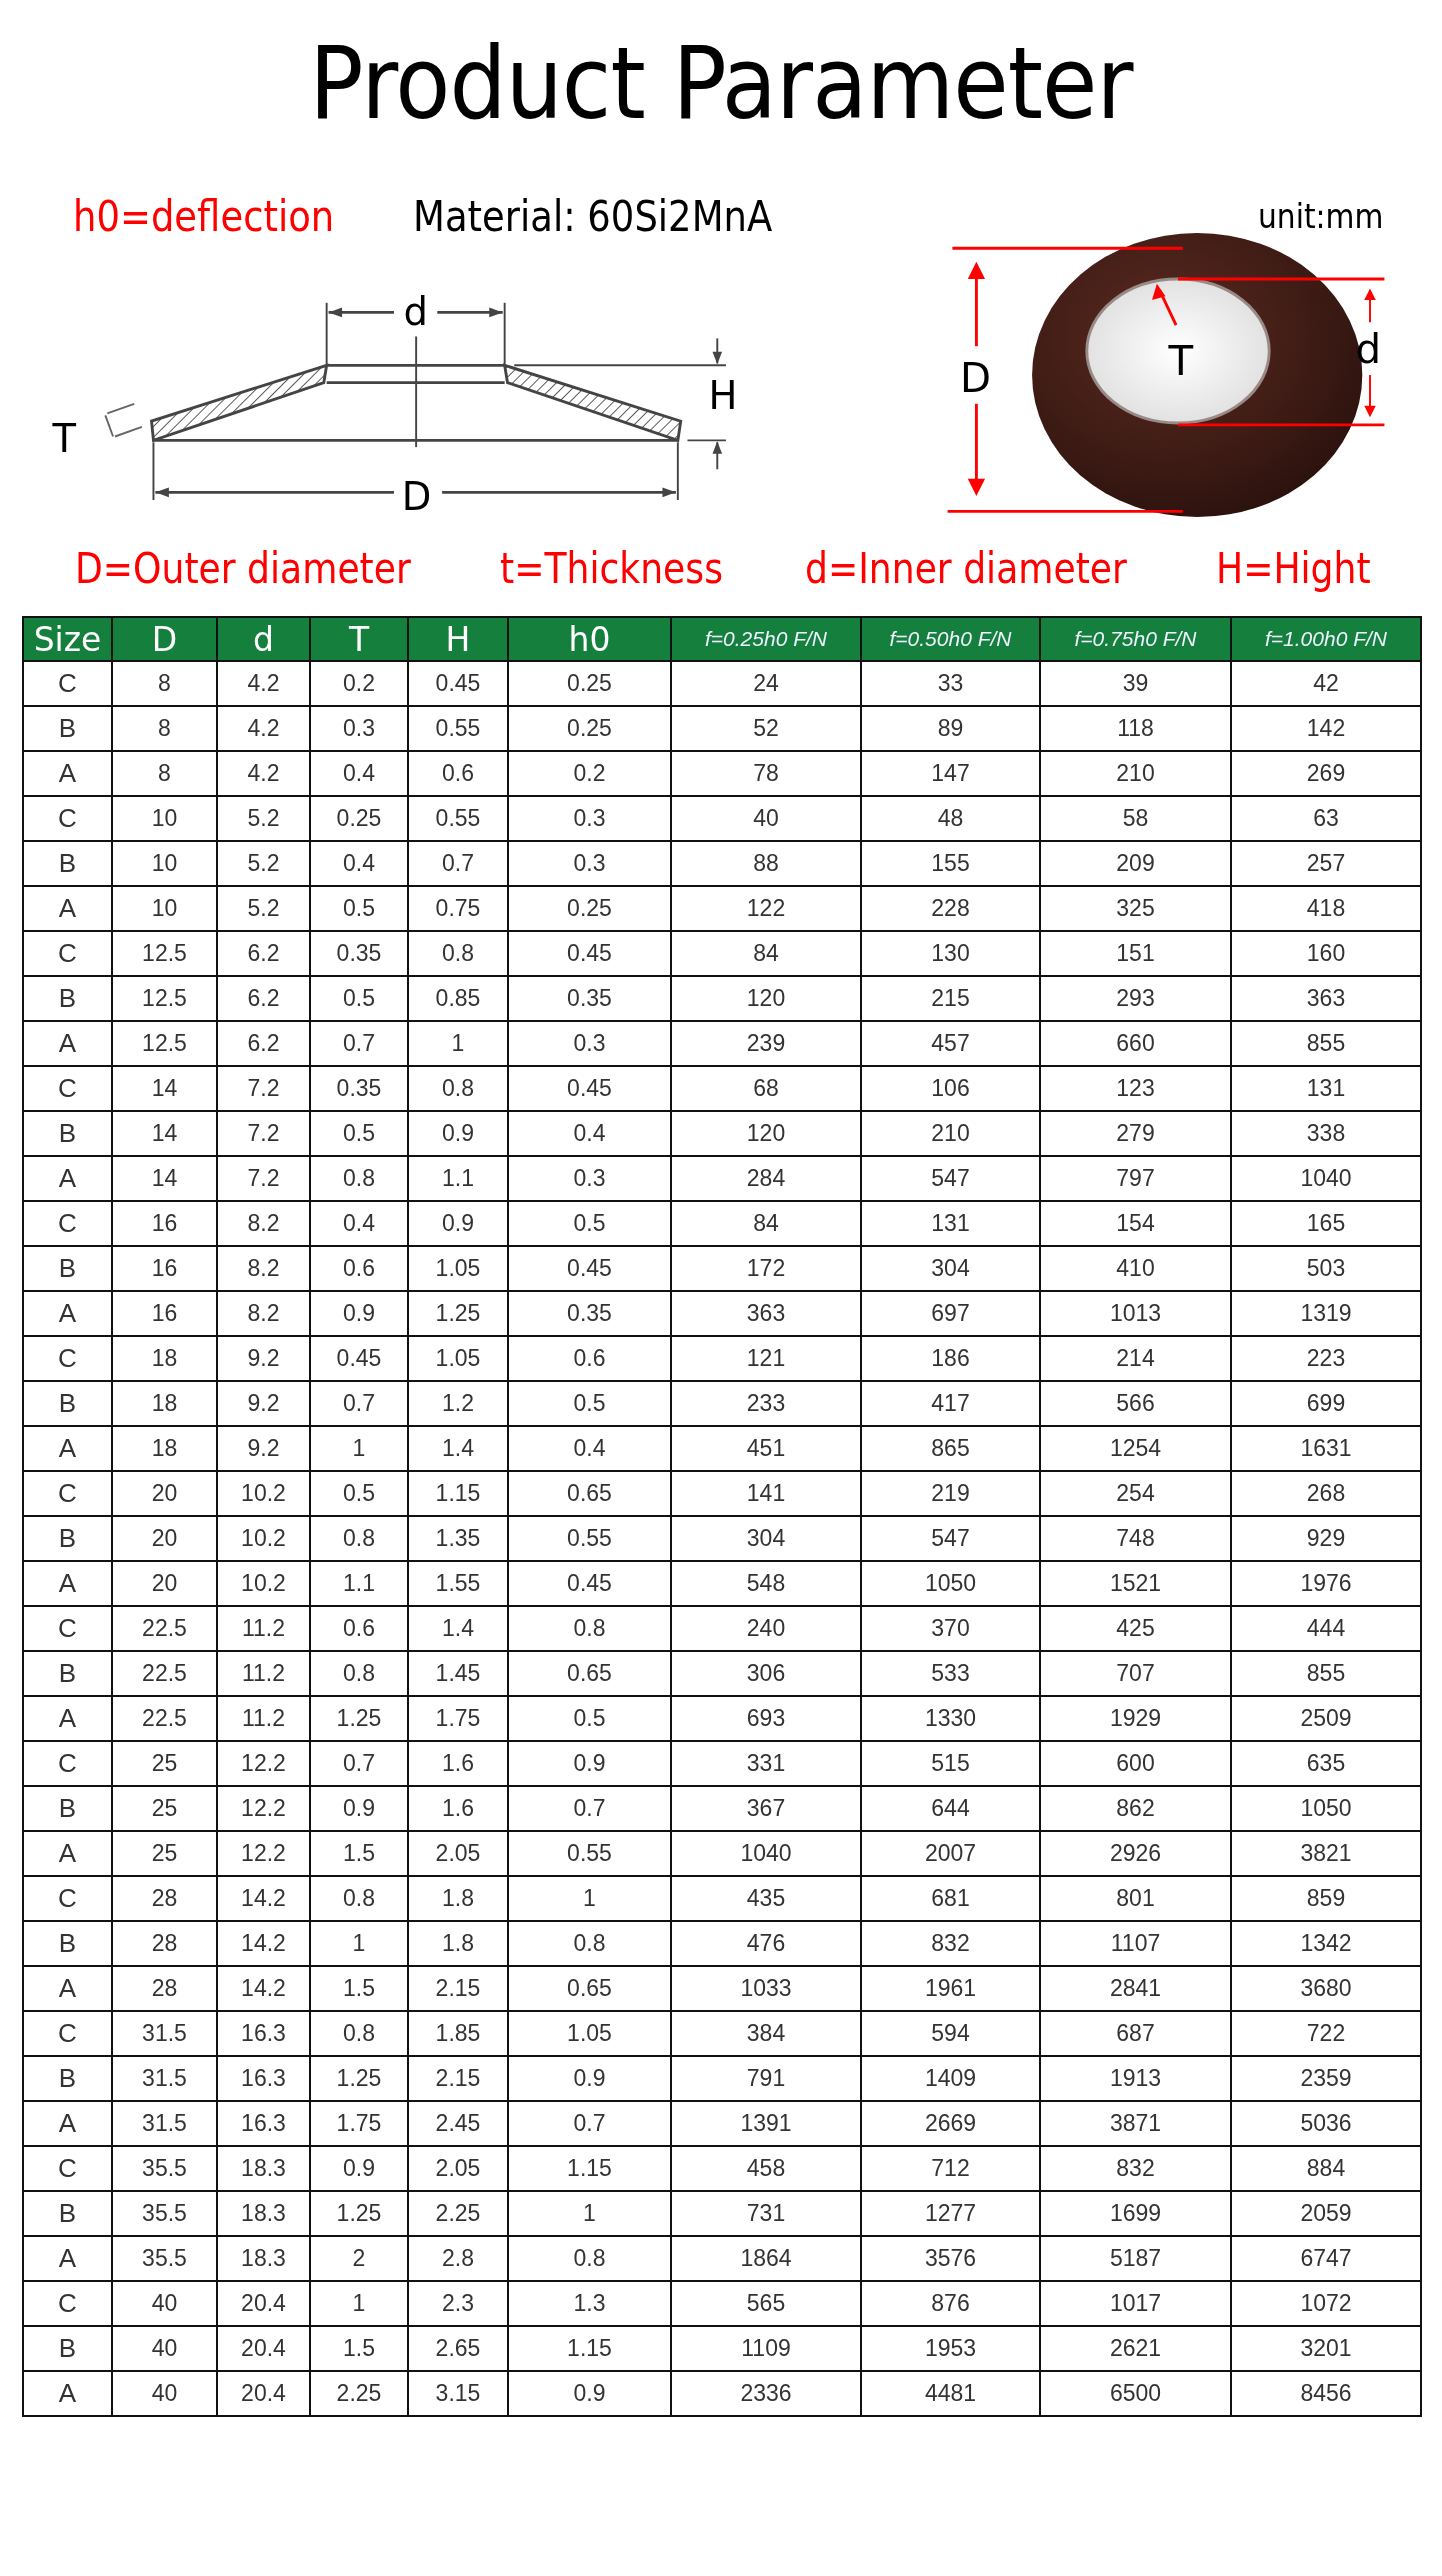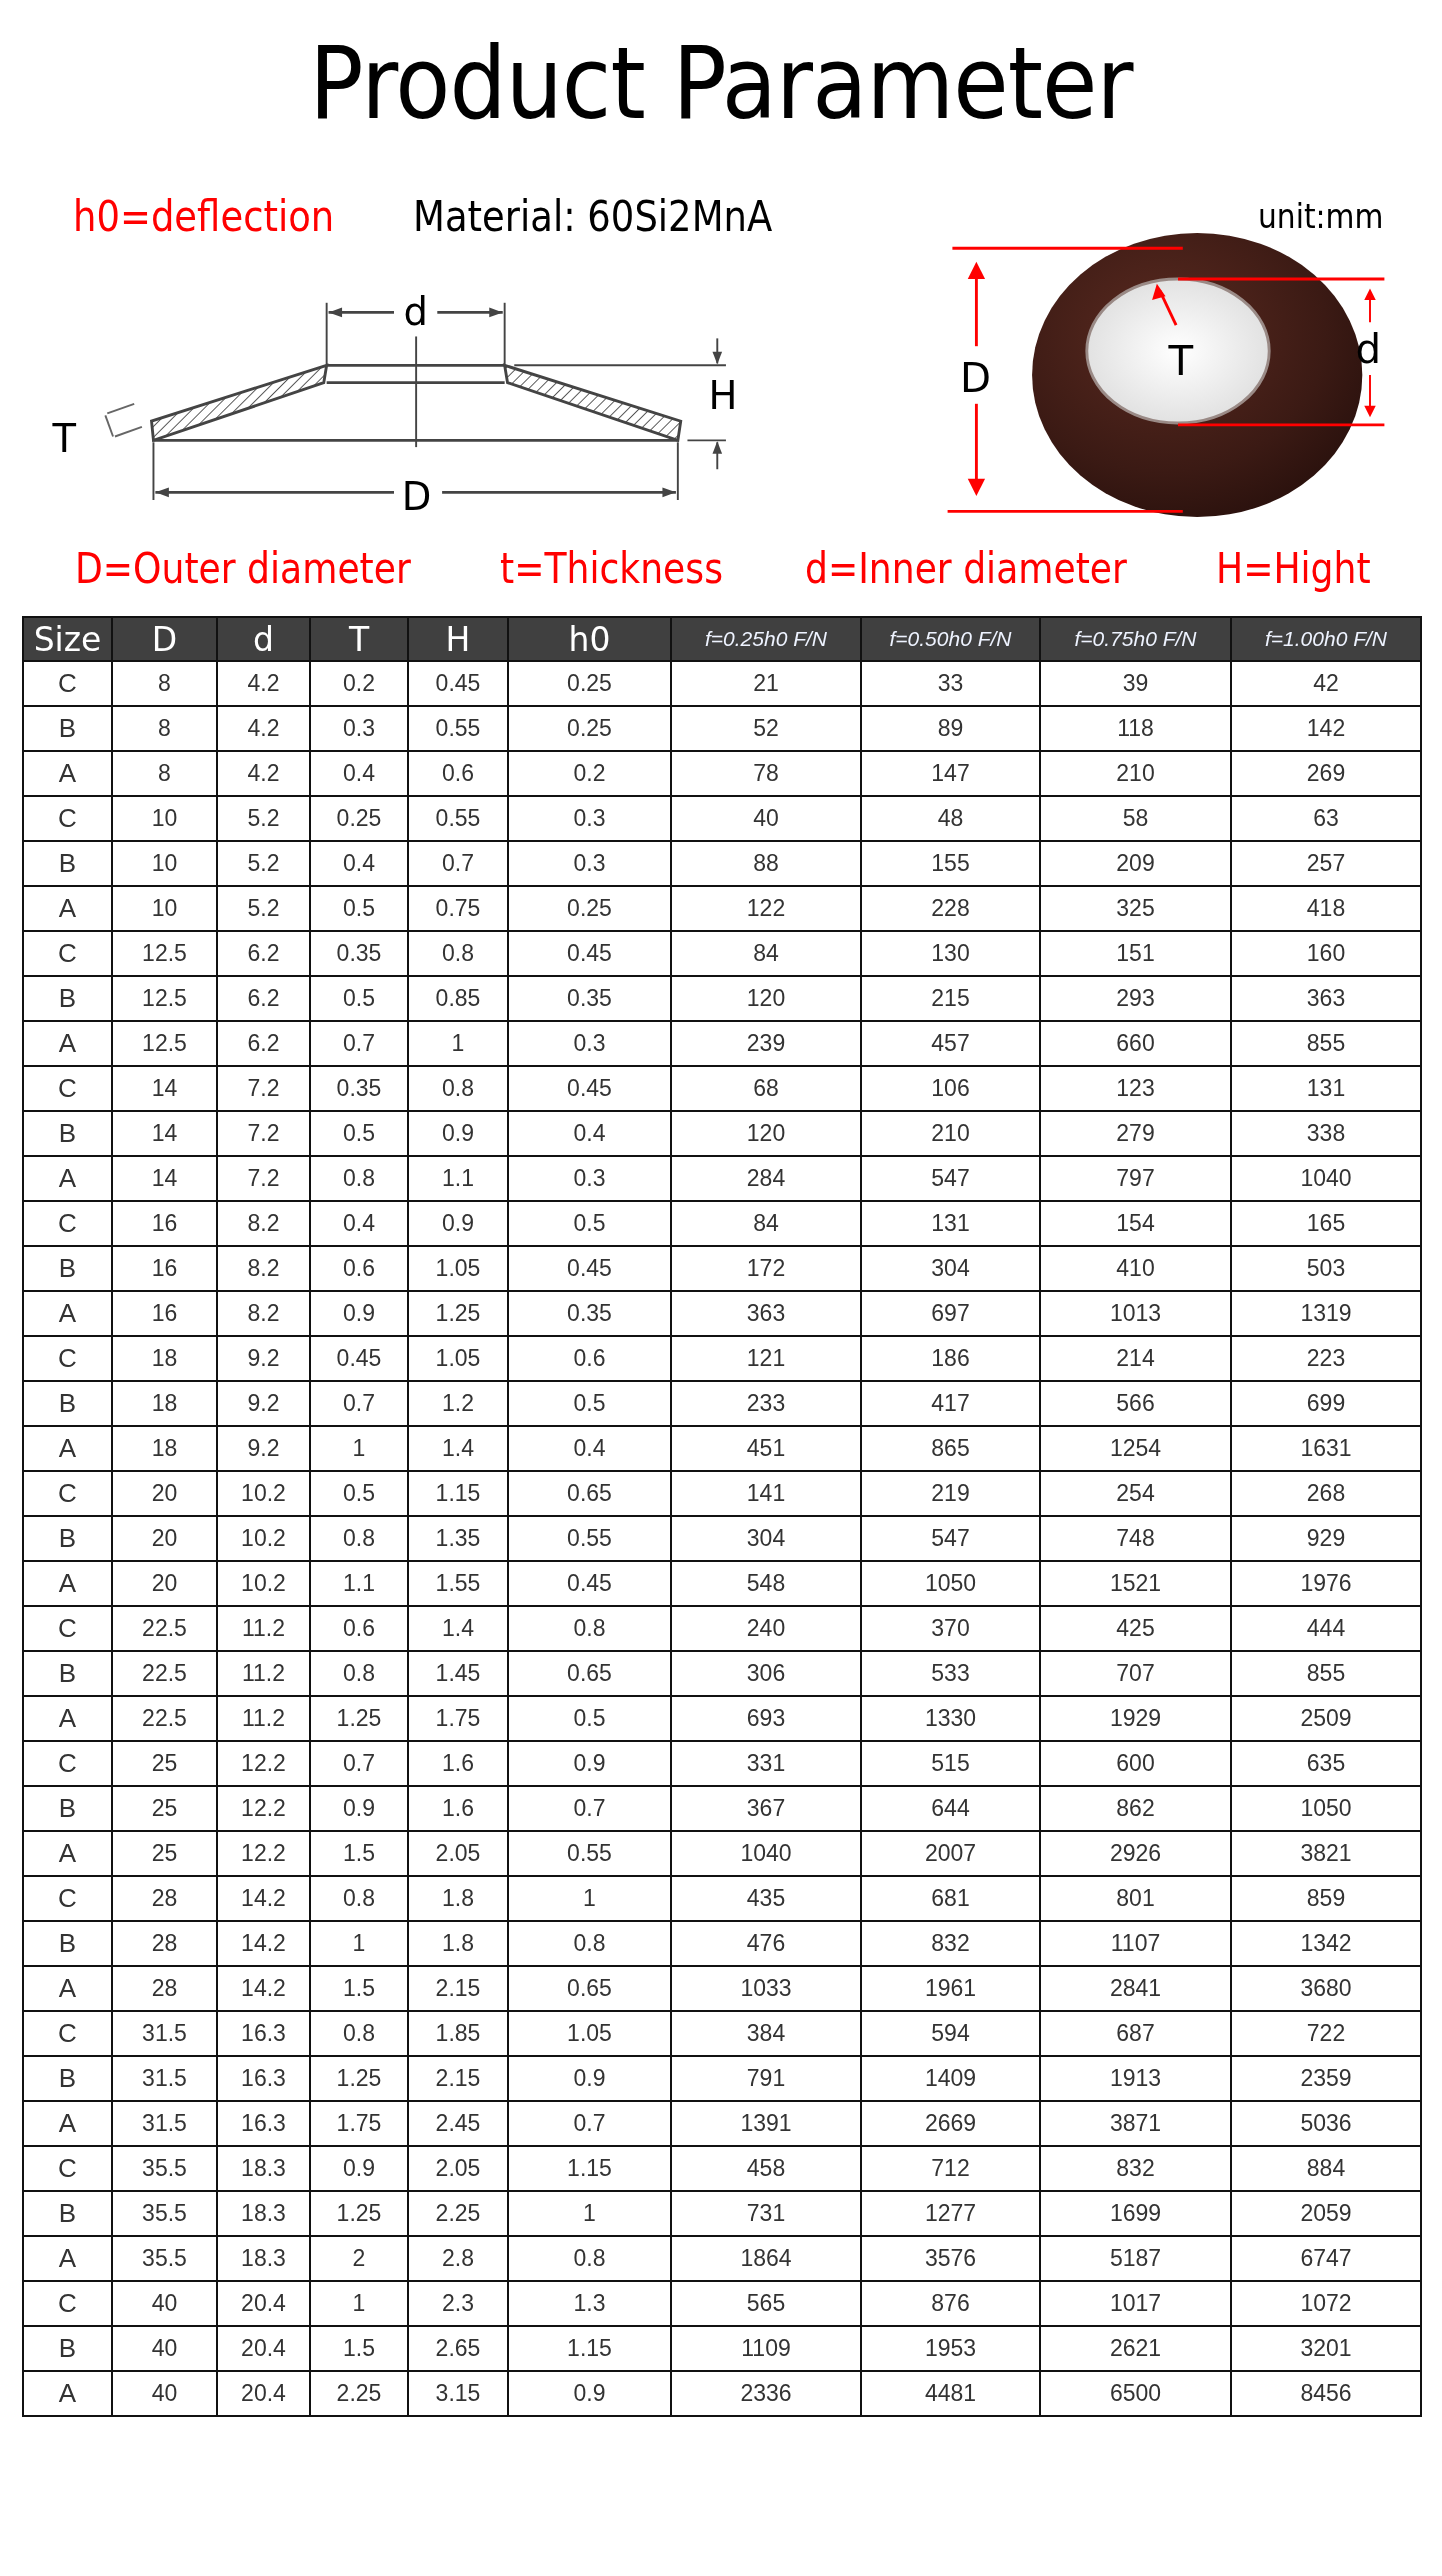--- a/index.html
+++ b/index.html
@@ -7,21 +7,21 @@
   .title { position: absolute; left: 0; top: 21px; width: 1442px; text-align: center; font-size: 100px; line-height: 125px; letter-spacing: -1px; transform: scaleX(0.9); transform-origin: center; }
   .sub { position: absolute; top: 190px; font-size: 42px; line-height: 54px; transform: scaleX(0.88); transform-origin: left; white-space: nowrap; }
   .red { color: #ff0000; }
   .unit { position: absolute; left: 1258px; top: 197px; font-size: 33px; line-height: 40px; transform: scaleX(0.9); transform-origin: left; }
   .diagram-left { position: absolute; left: 38px; top: 269px; width: 712px; height: 260px; }
   .diagram-right { position: absolute; left: 904px; top: 231px; width: 500px; height: 288px; }
   .legend { position: absolute; top: 540px; left: 12px; width: 1442px; height: 58px; }
   .legend span { position: absolute; top: 0; font-size: 42px; line-height: 58px; color: #ff0000; white-space: nowrap; transform: scaleX(0.86); transform-origin: left; }
   table.params { position: absolute; left: 22px; top: 616px; width: 1399px; border-collapse: collapse; table-layout: fixed; font-family: "Liberation Sans", sans-serif; }
   table.params th, table.params td { border: 2.9px solid #111; text-align: center; padding: 0; overflow: hidden; white-space: nowrap; }
-  table.params th { background: #404040; color: #ffffff; height: 42px; font-weight: normal; font-family: "DejaVu Sans", sans-serif; font-size: 33px; }
+  table.params th { background: #15803d; color: #ffffff; height: 42px; font-weight: normal; font-family: "DejaVu Sans", sans-serif; font-size: 33px; }
   table.params th.small { font-size: 21px; font-family: "Liberation Sans", sans-serif; color: #eef3ff; font-style: italic; }
   table.params td { height: 43px; font-size: 23px; color: #333; background: #fff; }
   table.params td.size { font-size: 26px; }
 </style>
 </head>
 <body>
 
 <div class="title">Product Parameter</div>
 
 <div class="sub red" style="left:73px;">h0=deflection</div>
@@ -151,21 +151,21 @@
       </tr>
   </thead>
   <tbody id="table-body">
       <tr>
         <td class="size">C</td>
         <td>8</td>
         <td>4.2</td>
         <td>0.2</td>
         <td>0.45</td>
         <td>0.25</td>
-        <td>21</td>
+        <td>24</td>
         <td>33</td>
         <td>39</td>
         <td>42</td>
       </tr>
       <tr>
         <td class="size">B</td>
         <td>8</td>
         <td>4.2</td>
         <td>0.3</td>
         <td>0.55</td>

